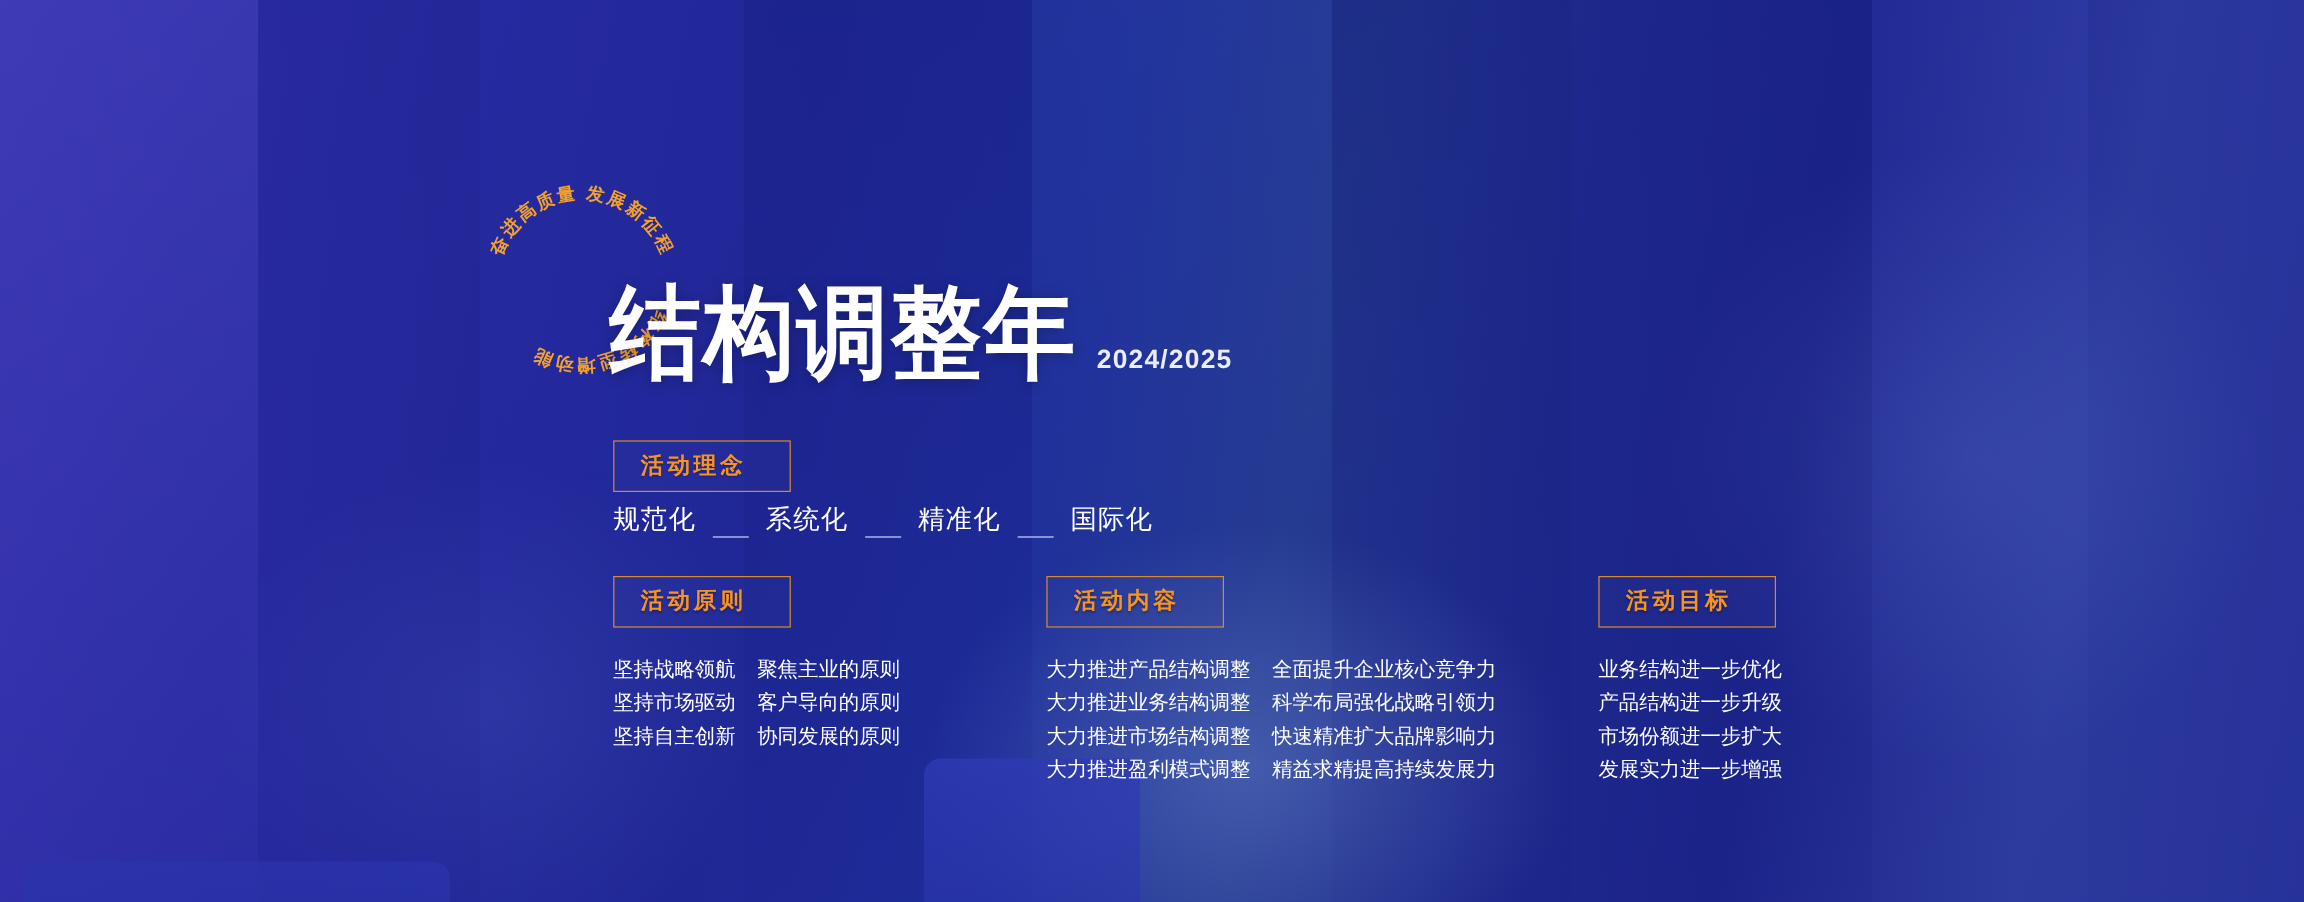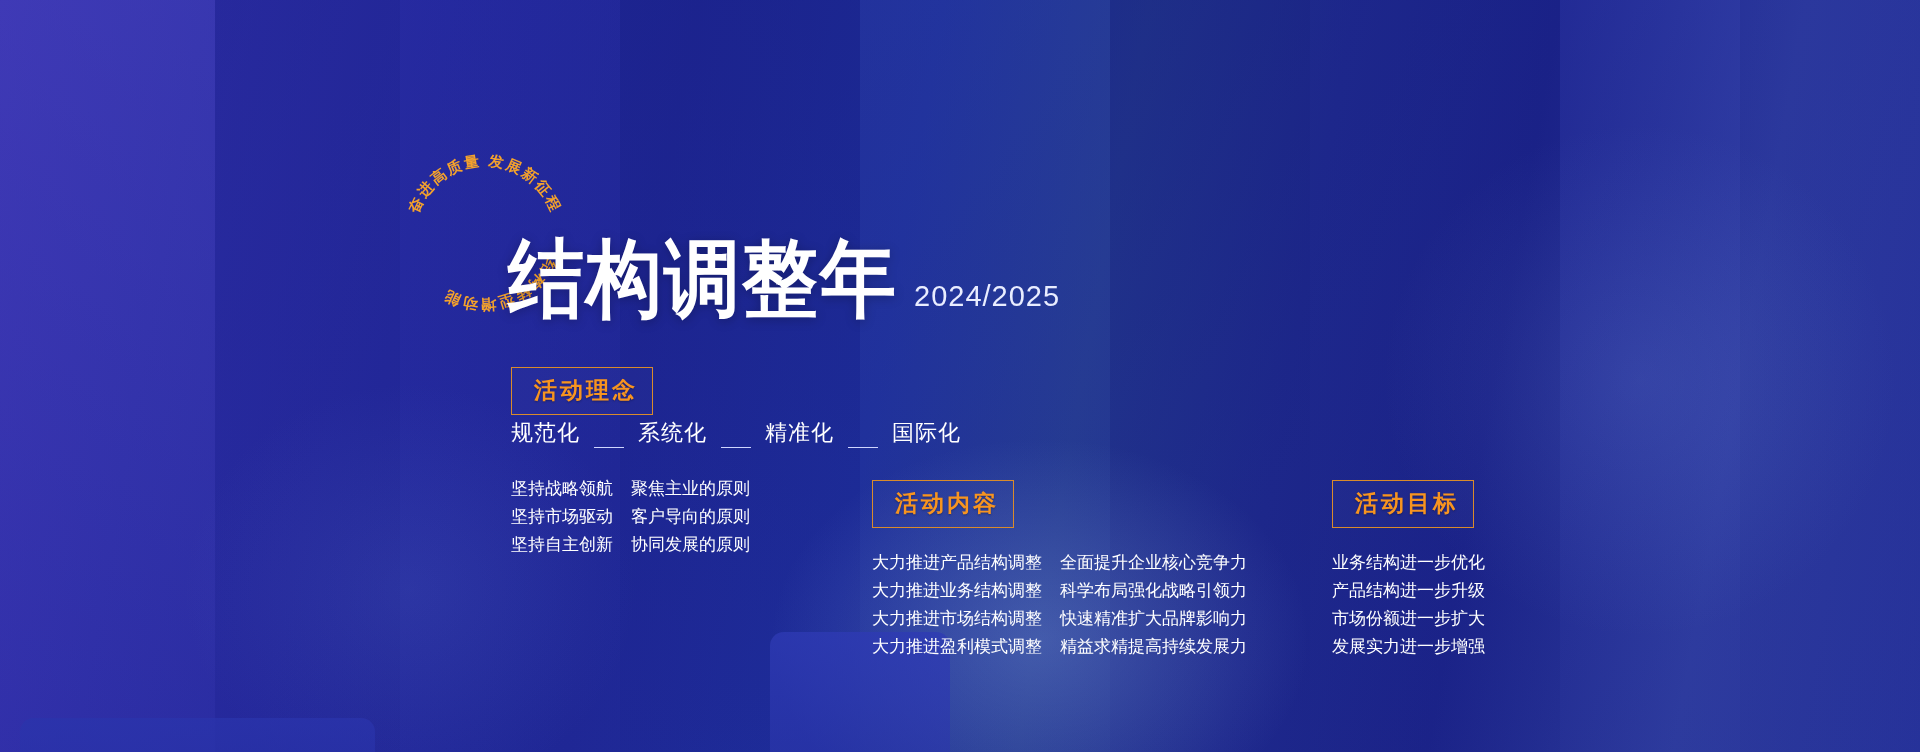--- a/index.html
+++ b/index.html
@@ -72,37 +72,37 @@
     color: #ffffff;
     letter-spacing: 2px;
     line-height: 1;
     font-family: "Liberation Sans", "DejaVu Sans", sans-serif;
     text-shadow: 0 2px 10px rgba(0,0,0,0.25);
     white-space: nowrap;
     transform: scaleY(1.12);
     transform-origin: bottom left;
   }
   #year {
-    font-size: 29px;
+    font-size: 22px;
     color: #e9edff;
     margin-left: 16px;
     margin-bottom: 8px;
     letter-spacing: 1px;
-    font-weight: 400;
+    font-weight: 700;
     white-space: nowrap;
     margin-top: 15px;
   }
 
   
   .badge {
     display: inline-block;
     border: 1px solid #d98b2b;
-    padding: 7px 14px 8px 22px;
+    padding: 7px 36px 8px 22px;
     color: #f79420;
-    font-size: 23px;
+    font-size: 19px;
     font-weight: bold;
     letter-spacing: 3px;
     white-space: nowrap;
     text-shadow: 0 1px 2px rgba(0,0,0,0.3);
     background: rgba(255,255,255,0.02);
   }
 
   #concept-badge-wrap { position: absolute; left: 511px; top: 367px; }
 
   #concept-line {
@@ -196,20 +196,23 @@
     <span>规范化</span>
     <span class="dash"></span>
     <span>系统化</span>
     <span class="dash"></span>
     <span>精准化</span>
     <span class="dash"></span>
     <span>国际化</span>
   </div>
 
   <div class="col" id="col-principles">
+    <div class="badge-wrap">
+      <span class="badge">活动原则</span>
+    </div>
     <div class="rows">
       <div class="row">
         <span class="c1">坚持战略领航</span>
         <span class="c2">聚焦主业的原则</span>
       </div>
       <div class="row">
         <span class="c1">坚持市场驱动</span>
         <span class="c2">客户导向的原则</span>
       </div>
       <div class="row">

